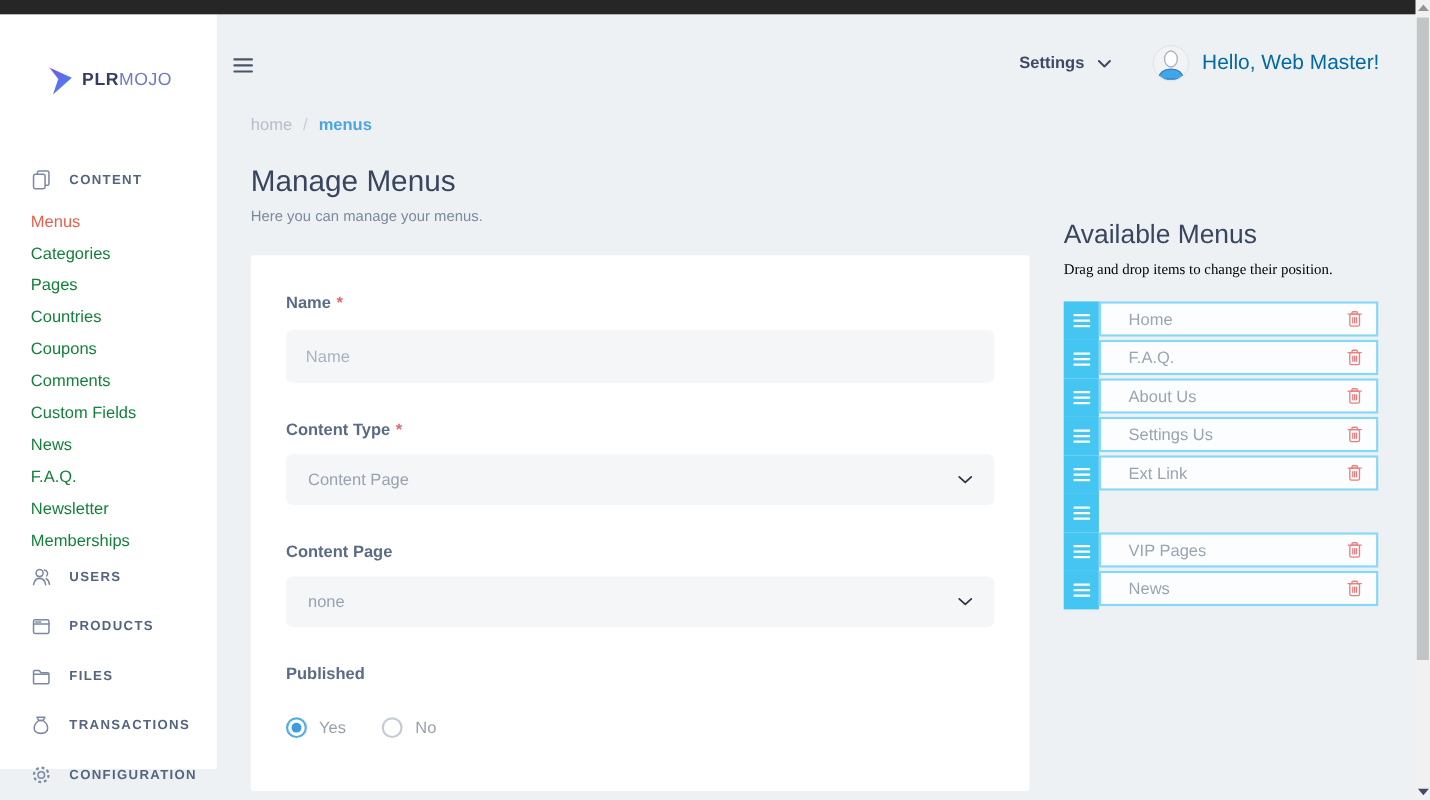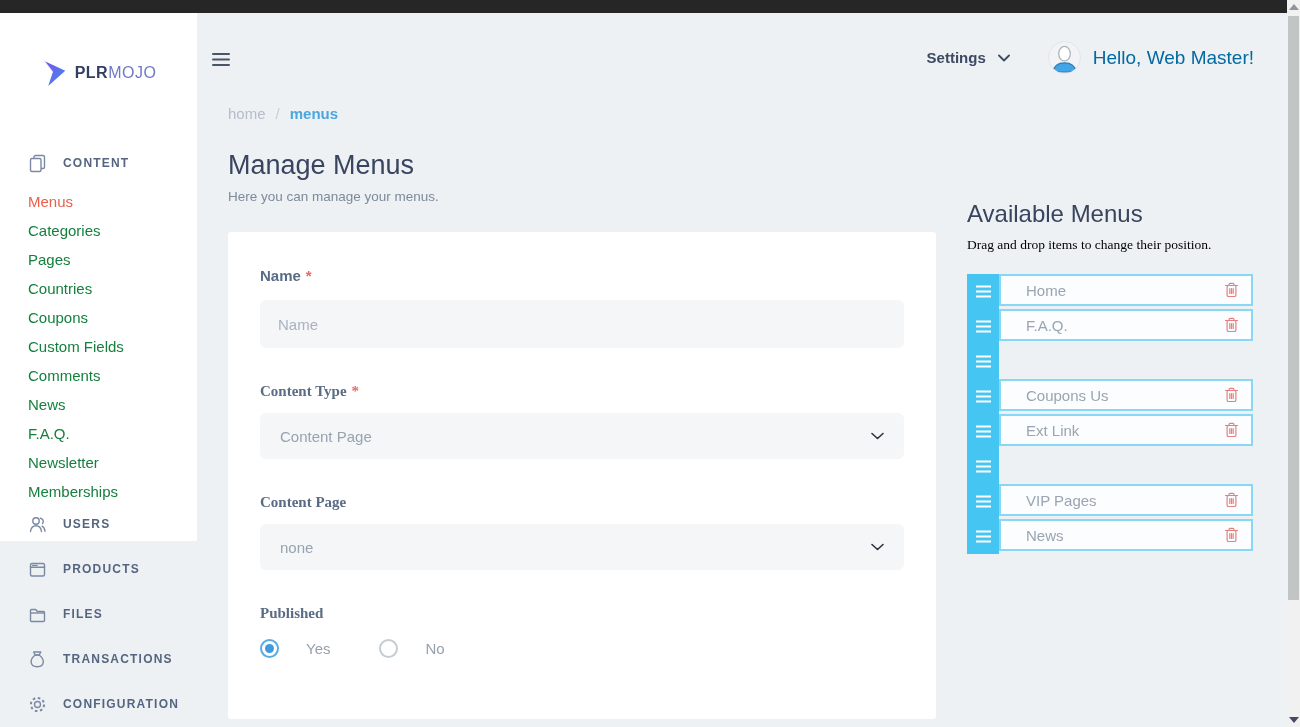--- a/index.html
+++ b/index.html
@@ -9,21 +9,21 @@
   
   .black-bar { position:absolute; top:0; left:0; width:1287px; height:13px; background:#262626; z-index:40; }
 
   
   .scrollbar { position:absolute; top:0; right:0; width:13px; height:727px; background:#f1f1f1; z-index:50; }
   .scroll-up { position:absolute; top:4px; left:2px; width:0; height:0; border-left:5px solid transparent; border-right:5px solid transparent; border-bottom:6px solid #8f959b; }
   .scroll-thumb { position:absolute; top:16px; left:1px; width:11px; height:584px; background:#c2c5c5; }
   .scroll-down { position:absolute; bottom:4px; left:2px; width:0; height:0; border-left:5px solid transparent; border-right:5px solid transparent; border-top:6px solid #45476b; }
 
   
-  .sidebar { position:absolute; top:13px; left:0; width:197px; height:528px; background:#ffffff; z-index:10; }
+  .sidebar { position:absolute; top:13px; left:0; width:197px; height:686px; background:#ffffff; z-index:10; }
   .logo { position:absolute; top:45px; left:0; width:100%; display:flex; align-items:center; justify-content:center; gap:7px; }
   .logo-text { font-size:16px; letter-spacing:.5px; }
   .logo-bold { font-weight:bold; color:#343e63; }
   .logo-light { color:#6f79c5; }
   .nav { position:absolute; top:140px; left:28px; right:0; }
   .nav-header { display:flex; align-items:center; gap:16px; height:20px; }
   .nav-header-label { font-size:12px; font-weight:bold; letter-spacing:1.2px; color:#55657f; }
   .nav-items { margin-top:14px; margin-left:0; list-style:none; }
   .nav-items li { height:29px; line-height:29px; font-size:15px; color:#15803d; cursor:pointer; }
   .nav-items li.active { color:#e8604c; }
@@ -47,24 +47,24 @@
 
   .page-title { position:absolute; top:137px; left:31px; font-size:27px; font-weight:500; color:#39455e; }
   .page-subtitle { position:absolute; top:176px; left:31px; font-size:13.5px; color:#7d8a9c; }
 
   
   .card { position:absolute; top:219px; left:31px; width:708px; height:487px; background:#ffffff; border-radius:3px; padding:34px 32px; }
   .field-label { font-size:15px; font-weight:bold; color:#5a6b85; height:20px; line-height:20px; }
   .req { color:#e36a6a; margin-left:5px; }
   .text-input { margin-top:14px; width:100%; height:48px; background:#f4f6f8; border:none; border-radius:6px; padding:0 18px; font-size:15px; color:#6d7988; font-family:"Liberation Sans", sans-serif; outline:none; }
   .text-input::placeholder { color:#a9b3bf; }
-  .label-gap { margin-top:33px;font-family:Liberation Serif, serif; }
+  .label-gap { margin-top:33px; }
   .select { margin-top:12px; width:100%; height:46px; background:#f4f6f8; border-radius:6px; display:flex; align-items:center; justify-content:space-between; padding:0 20px; cursor:pointer; }
   .select-value { font-size:15px; color:#98a3b0; }
-  .radio-row { margin-top:16px; display:flex; align-items:center;gap:16px; }
+  .radio-row { margin-top:29px; display:flex; align-items:center; }
   .radio { width:19px; height:19px; border-radius:50%; position:relative; cursor:pointer; }
   .radio.checked { border:2px solid #57ace7; }
   .radio.checked::after { content:""; position:absolute; top:3px; left:3px; width:9px; height:9px; border-radius:50%; background:#3d9be0; }
   .radio.unchecked { border:2px solid #c6ccd4; background:#fff; }
   .radio-label { font-size:15px; color:#97a1ac; margin-left:11px; }
   .radio-group-gap { margin-left:33px; }
 
   
   .right-panel { position:absolute; top:187px; left:770px; width:286px; }
   .right-title { font-size:24px; font-weight:500; color:#39455e; }
@@ -113,22 +113,22 @@
         </svg>
       </span>
       <span class="nav-header-label">CONTENT</span>
     </div>
     <ul class="nav-items">
       <li class="active">Menus</li>
       <li>Categories</li>
       <li>Pages</li>
       <li>Countries</li>
       <li>Coupons</li>
+      <li>Comments</li>
       <li>Custom Fields</li>
-      <li>Comments</li>
       <li>News</li>
       <li>F.A.Q.</li>
       <li>Newsletter</li>
       <li>Memberships</li>
     </ul>
 
     <div class="nav-header sect first-sect">
       <span class="nav-icon">
         <svg width="19" height="19" viewBox="0 0 19 19" fill="none" stroke="#7b8aa2" stroke-width="1.4" stroke-linecap="round">
           <circle cx="8" cy="6" r="3.2"></circle>
@@ -283,29 +283,40 @@
               </svg>
             </span>
         </div>
       </div>
       <div class="menu-row">
         <div class="menu-handle">
             <svg width="17" height="13" viewBox="0 0 17 13">
               <path d="M1 1.5h15M1 6.5h15M1 11.5h15" stroke="#ffffff" stroke-width="2.2"></path>
             </svg>
           </div>
-      </div>
-      <div class="menu-row">
-        <div class="menu-handle">
-            <svg width="17" height="13" viewBox="0 0 17 13">
-              <path d="M1 1.5h15M1 6.5h15M1 11.5h15" stroke="#ffffff" stroke-width="2.2"></path>
-            </svg>
-          </div>
-        <div class="menu-box">
-          <span class="menu-label">Coupons Us</span>
+        <div class="menu-box">
+          <span class="menu-label">About Us</span>
+          <span class="trash">
+              <svg width="15" height="16" viewBox="0 0 14 16" fill="none" stroke="#e87f7f" stroke-width="1.2" stroke-linecap="round">
+                <path d="M1 3.5h12"></path>
+                <path d="M4.6 3.5V2.3c0-.5.4-.9.9-.9h3c.5 0 .9.4.9.9v1.2"></path>
+                <rect x="2.6" y="3.5" width="8.8" height="11" rx="1.6"></rect>
+                <path d="M5.3 6.7v4.8M7 6.7v4.8M8.7 6.7v4.8"></path>
+              </svg>
+            </span>
+        </div>
+      </div>
+      <div class="menu-row">
+        <div class="menu-handle">
+            <svg width="17" height="13" viewBox="0 0 17 13">
+              <path d="M1 1.5h15M1 6.5h15M1 11.5h15" stroke="#ffffff" stroke-width="2.2"></path>
+            </svg>
+          </div>
+        <div class="menu-box">
+          <span class="menu-label">Settings Us</span>
           <span class="trash">
               <svg width="15" height="16" viewBox="0 0 14 16" fill="none" stroke="#e87f7f" stroke-width="1.2" stroke-linecap="round">
                 <path d="M1 3.5h12"></path>
                 <path d="M4.6 3.5V2.3c0-.5.4-.9.9-.9h3c.5 0 .9.4.9.9v1.2"></path>
                 <rect x="2.6" y="3.5" width="8.8" height="11" rx="1.6"></rect>
                 <path d="M5.3 6.7v4.8M7 6.7v4.8M8.7 6.7v4.8"></path>
               </svg>
             </span>
         </div>
       </div>

